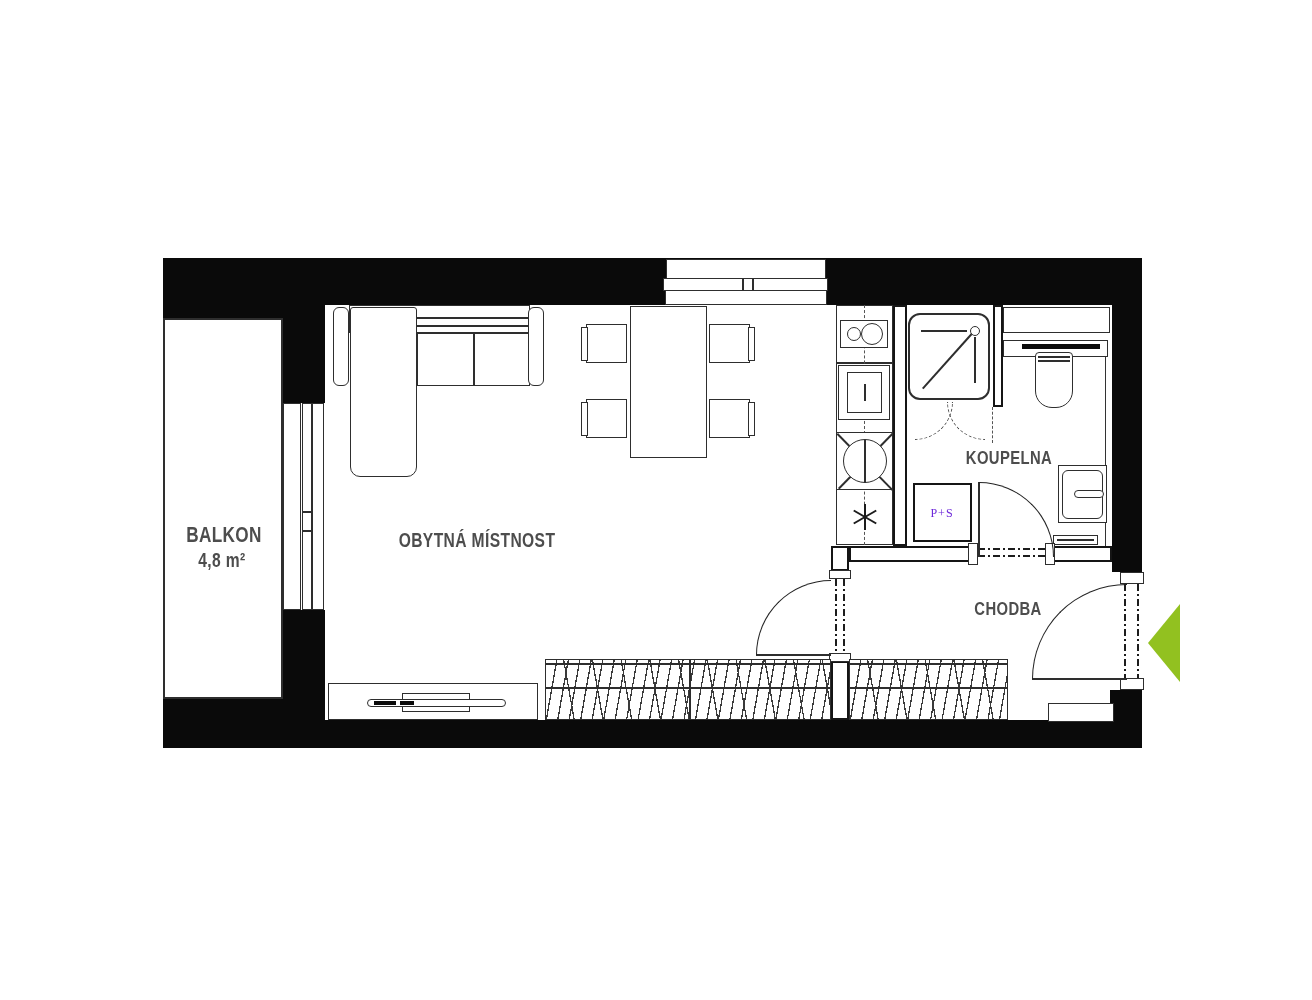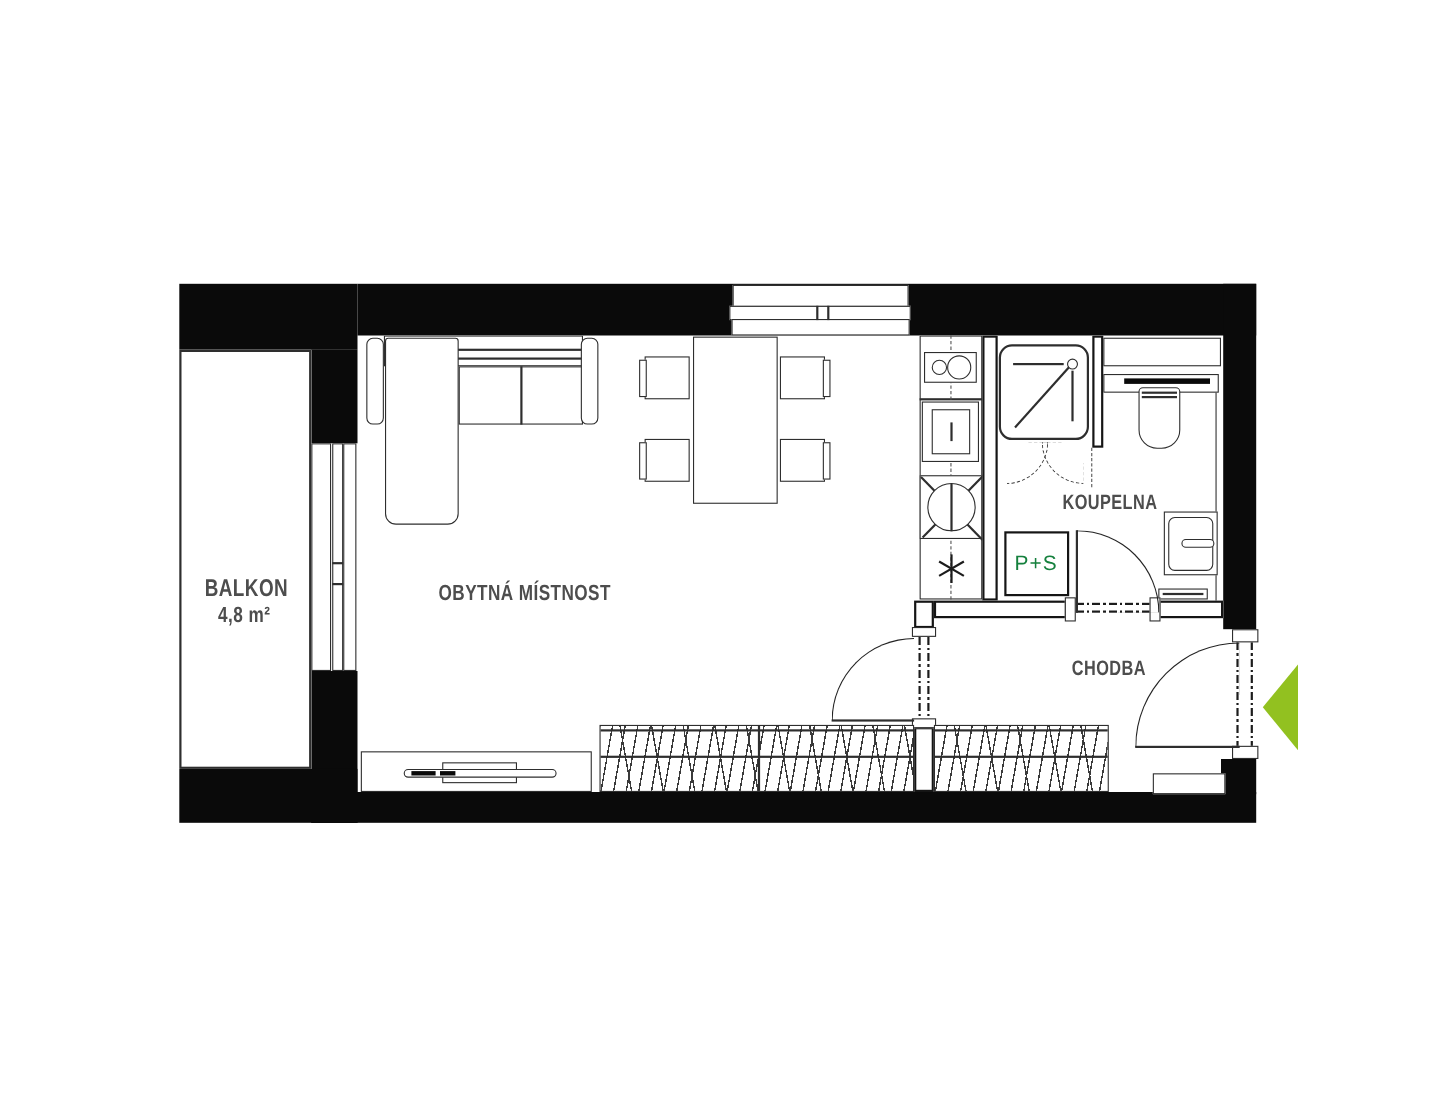--- a/index.html
+++ b/index.html
@@ -114,21 +114,21 @@
   <div class="lnH" style="left:1038px;top:360px;width:32px;"></div>
   <div class="lnV" style="left:1105px;top:357px;height:189px;width:1px;background:#333;"></div>
 
   <div class="box" style="left:1058px;top:465px;width:49px;height:58px;"></div>
   <div class="box" style="left:1062px;top:470px;width:41px;height:49px;border-radius:6px;border-width:1px;"></div>
   <div class="box" style="left:1074px;top:490px;width:30px;height:8px;border-radius:4px;"></div>
   <div class="box" style="left:1053px;top:535px;width:45px;height:10px;"></div>
   <div class="lnH" style="left:1057px;top:539px;width:37px;"></div>
 
   <div class="box2" style="left:913px;top:483px;width:59px;height:59px;"></div>
-  <div class="lbl" style="left:942px;top:513px;font-size:19px;font-weight:400;color:#15803d;transform:translate(-50%,-50%);letter-spacing:1px;">P+S</div>
+  <div class="lbl" style="left:942px;top:513px;font-size:12px;font-weight:400;color:#6d28d9;transform:translate(-50%,-50%);letter-spacing:1px;font-family:Liberation Serif, serif;">P+S</div>
 
   <div class="box" style="left:968px;top:543px;width:10px;height:22px;"></div>
   <div class="box" style="left:1045px;top:543px;width:10px;height:22px;"></div>
   <div class="ddh" style="left:978px;top:548px;width:67px;"></div>
   <div class="ddh" style="left:978px;top:555px;width:67px;"></div>
   <div class="lnV" style="left:978px;top:482px;height:75px;"></div>
   <div class="arc" style="left:979px;top:482px;width:75px;height:75px;border-top:1.5px solid #222;border-right:1.5px solid #222;border-top-right-radius:100% 100%;"></div>
 
   <div class="box" style="left:829px;top:570px;width:22px;height:9px;"></div>
   <div class="box" style="left:829px;top:653px;width:22px;height:9px;"></div>

